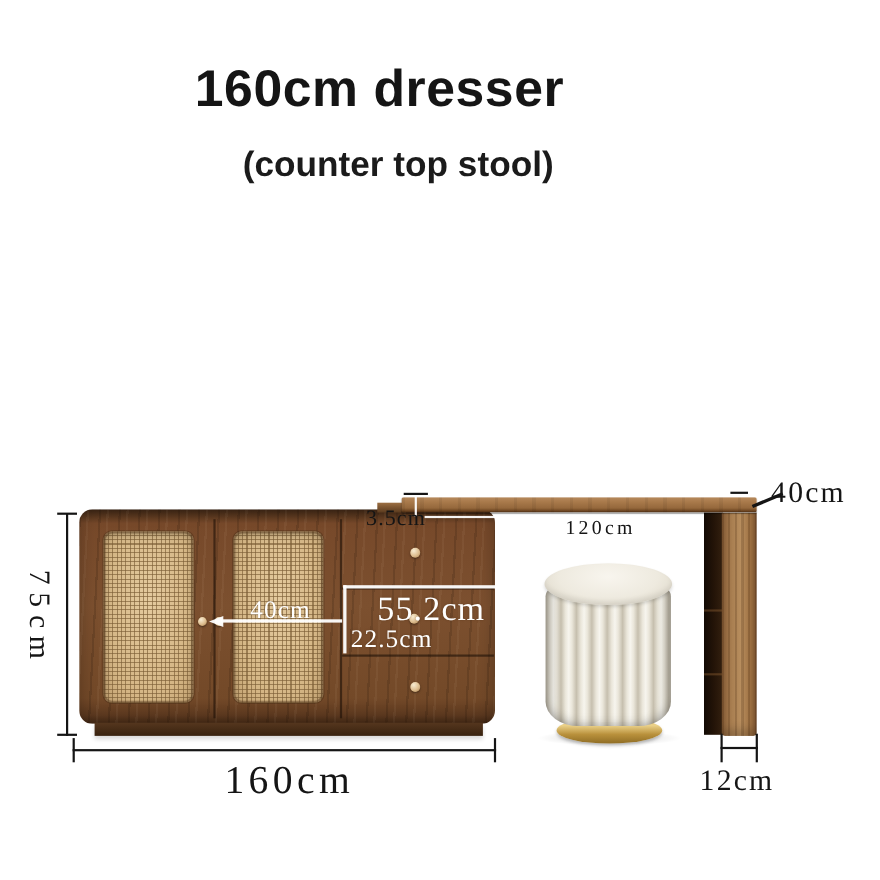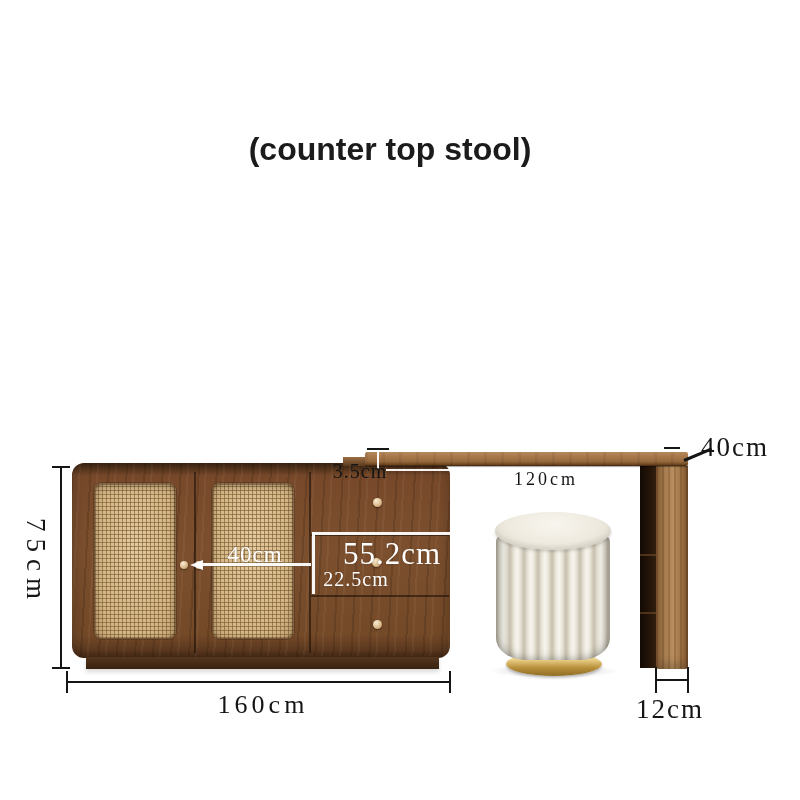--- a/index.html
+++ b/index.html
@@ -9,21 +9,20 @@
   }
   .abs{position:absolute;}
   
   .title{
     font-weight:bold;font-size:47px;letter-spacing:0.5px;color:#151515;
     text-align:center;font-family:"Liberation Sans", sans-serif;
   }
   .subtitle{
     font-weight:bold;font-size:32px;color:#1b1b1b;text-align:center;
     font-family:"Liberation Sans", sans-serif;
-    padding-left:28px;
   }
   .dimlabel{
     font-family:"Liberation Serif","DejaVu Serif",serif;
     color:#151515;text-align:center;line-height:1.05;
   }
   .wlabel{
     font-family:"Liberation Serif","DejaVu Serif",serif;
     color:#ffffff;text-align:center;line-height:1.05;
     text-shadow:0 0 2px rgba(70,45,20,0.45);
   }
@@ -92,20 +91,21 @@
   }
   .vtext{
     writing-mode:vertical-rl;text-orientation:mixed;
   }
 </style>
 </head>
 <body>
 
 <div id="stage">
 
+  <div class="abs title" style="left:0;top:52px;width:690px;">160cm dresser</div>
   <div class="abs subtitle" style="left:0;top:131px;width:724px;">(counter top stool)</div>
 
   <div class="abs wood-body" style="left:72px;top:463px;width:378px;height:195px;"></div>
 
   <div class="abs rattan" style="left:94px;top:483px;width:82px;height:156px;"></div>
   <div class="abs rattan" style="left:212px;top:483px;width:82px;height:156px;"></div>
 
   <div class="abs seam" style="left:194px;top:472px;width:2px;height:181px;"></div>
   <div class="abs seam" style="left:309px;top:472px;width:2px;height:181px;"></div>
   <div class="abs seam" style="left:311px;top:534px;width:138px;height:2px;"></div>
@@ -136,41 +136,41 @@
   <div class="abs stool-cushion" style="left:495px;top:512px;width:116px;height:38px;"></div>
 
   <div class="abs ink" style="left:60px;top:467px;width:2px;height:202px;"></div>
   <div class="abs ink" style="left:52px;top:466px;width:18px;height:2px;"></div>
   <div class="abs ink" style="left:52px;top:667px;width:18px;height:2px;"></div>
   <div class="abs dimlabel vtext" style="left:22px;top:518px;font-size:27px;letter-spacing:7px;">75cm</div>
 
   <div class="abs ink" style="left:66px;top:681px;width:385px;height:2px;"></div>
   <div class="abs ink" style="left:66px;top:671px;width:2px;height:22px;"></div>
   <div class="abs ink" style="left:449px;top:671px;width:2px;height:22px;"></div>
-  <div class="abs dimlabel" style="left:168px;top:691px;width:190px;font-size:26px;letter-spacing:4px;">160cm</div>
+  <div class="abs dimlabel" style="left:168px;top:691px;width:190px;font-size:36px;letter-spacing:4px;">160cm</div>
 
   <div class="abs ink" style="left:367px;top:448px;width:22px;height:2px;"></div>
   <div class="abs wink" style="left:377px;top:450px;width:2px;height:20px;"></div>
   <div class="abs wink" style="left:386px;top:469px;width:64px;height:2px;"></div>
   <div class="abs dimlabel" style="left:328px;top:461px;width:64px;font-size:20px;letter-spacing:1px;">3.5cm</div>
 
   <div class="abs dimlabel" style="left:496px;top:470px;width:100px;font-size:18px;letter-spacing:3px;">120cm</div>
 
   <div class="abs ink" style="left:664px;top:447px;width:16px;height:2px;"></div>
   <div class="abs ink" style="left:684px;top:459px;width:30px;height:3px;transform:rotate(-23deg);transform-origin:left center;"></div>
   <div class="abs dimlabel" style="left:697px;top:433px;width:76px;font-size:27px;letter-spacing:2px;">40cm</div>
 
   <div class="abs arrow-left" style="left:190px;top:560px;"></div>
   <div class="abs wink" style="left:201px;top:563px;width:110px;height:3px;"></div>
   <div class="abs wlabel" style="left:222px;top:543px;width:66px;font-size:23px;letter-spacing:1px;">40cm</div>
 
   <div class="abs wink" style="left:312px;top:532px;width:138px;height:3px;"></div>
   <div class="abs wlabel" style="left:343px;top:538px;width:84px;font-size:31px;letter-spacing:1px;">55.2cm</div>
 
   <div class="abs wink" style="left:312px;top:532px;width:3px;height:62px;"></div>
-  <div class="abs wlabel" style="left:314px;top:569px;width:84px;font-size:20px;letter-spacing:1px;">22.5cm</div>
+  <div class="abs wlabel" style="left:314px;top:569px;width:84px;font-size:23px;letter-spacing:1px;">22.5cm</div>
 
   <div class="abs ink" style="left:655px;top:667px;width:2px;height:26px;"></div>
   <div class="abs ink" style="left:687px;top:667px;width:2px;height:26px;"></div>
   <div class="abs ink" style="left:655px;top:679px;width:34px;height:2px;"></div>
   <div class="abs dimlabel" style="left:630px;top:695px;width:80px;font-size:27px;letter-spacing:2px;">12cm</div>
 
 </div>
 
 </body></html>

